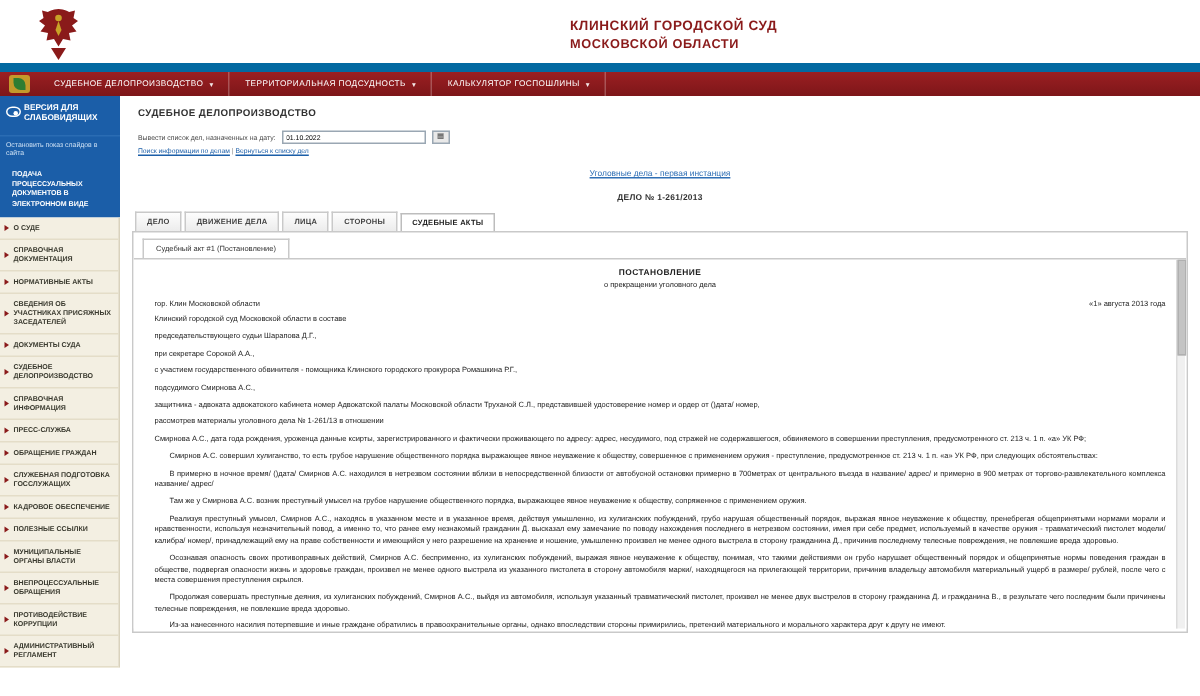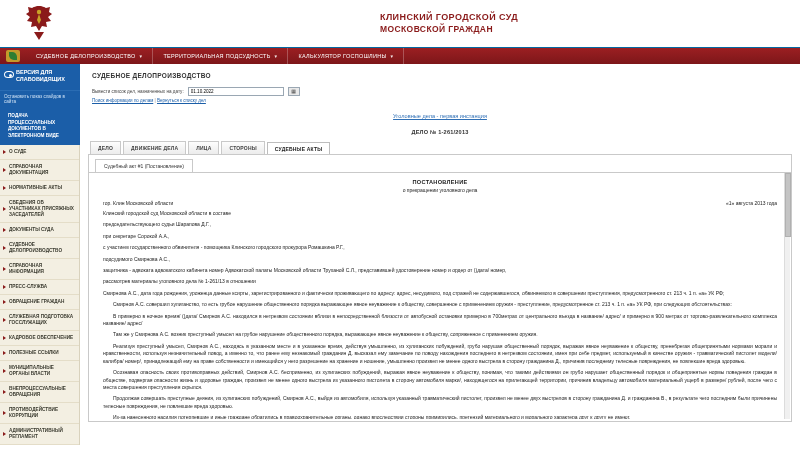--- a/index.html
+++ b/index.html
@@ -10,21 +10,21 @@
     font-family: "Liberation Sans", sans-serif;
     font-size: 6px;
     color:#222;
     overflow:hidden;
   }
   .page { width:800px; height:464px; position:relative; overflow:hidden; background:#fff; }
 
   
   .header {
     height:48px; background:#ffffff; position:relative;
-    border-bottom:1px solid #0369a1;
+    border-bottom:6px solid #0369a1;
   }
   .crest {
     position:absolute; left:22px; top:4px; width:34px; height:40px;
   }
   .hdr-title {
     position:absolute; left:380px; top:11px;
     color:#8a1a1a; font-weight:bold; font-size:9px; letter-spacing:.4px;
     line-height:12px;
   }
   .hdr-title div:nth-child(2){ font-size:8.5px; }
@@ -166,21 +166,21 @@
     <div class="crest">
       <svg viewBox="0 0 34 40" width="34" height="40">
         <path d="M17 2 C13 2 10 4 10 4 L6 3 L7 8 L4 10 L8 13 L5 17 L10 18 L9 23 L14 22 L17 27 L20 22 L25 23 L24 18 L29 17 L26 13 L30 10 L27 8 L28 3 L24 4 C24 4 21 2 17 2 Z" fill="#8a1a1a"></path>
         <path d="M17 10 L19 16 L17 20 L15 16 Z" fill="#c9a227"></path>
         <circle cx="17" cy="8" r="2.2" fill="#c9a227"></circle>
         <path d="M12 28 L17 36 L22 28 Z" fill="#8a1a1a"></path>
       </svg>
     </div>
     <div class="hdr-title">
       <div>КЛИНСКИЙ ГОРОДСКОЙ СУД</div>
-      <div>МОСКОВСКОЙ ГРАЖДАН</div>
+      <div>МОСКОВСКОЙ ОБЛАСТИ</div>
     </div>
   </div>
 
   <div class="navbar">
     <div class="nav-home">
         <div class="leaf"></div>
       </div>
     <div class="nav-item">
       <span>СУДЕБНОЕ ДЕЛОПРОИЗВОДСТВО</span>
       <span class="caret">▾</span>

